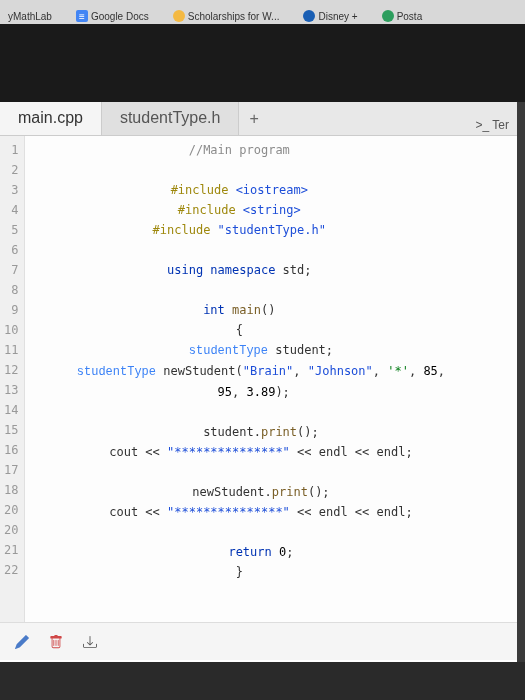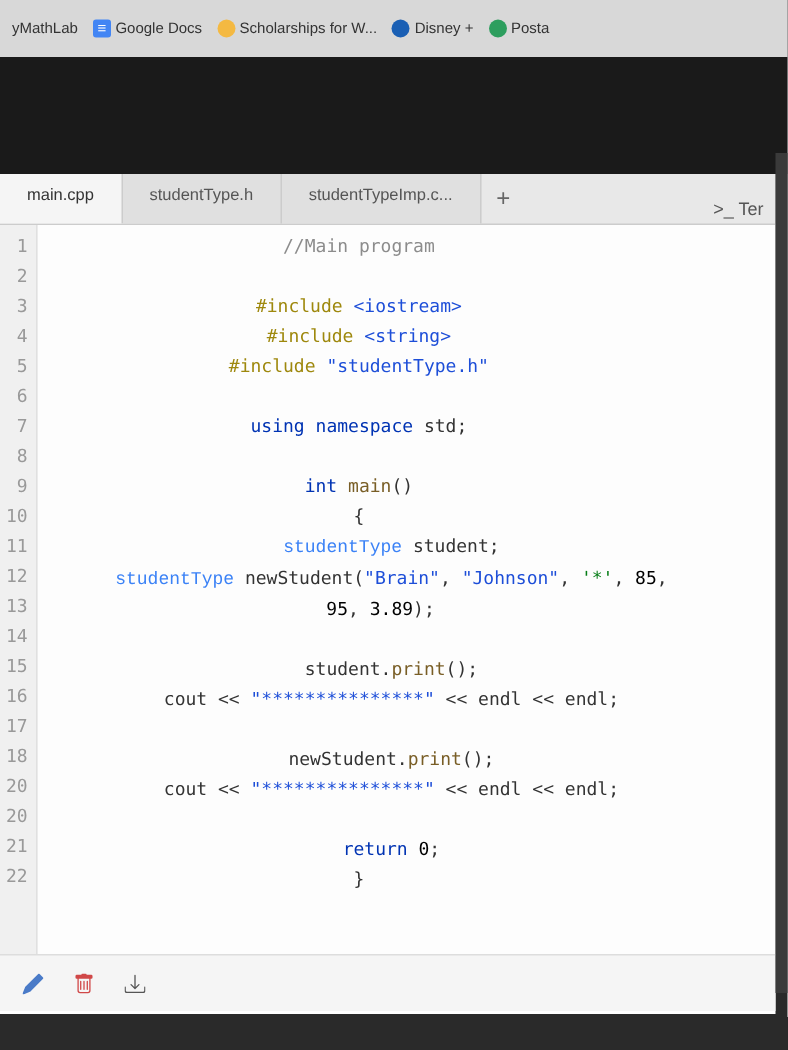--- a/index.html
+++ b/index.html
@@ -5,25 +5,25 @@
     * { margin: 0; padding: 0; box-sizing: border-box; }
     body {
       font-family: -apple-system, BlinkMacSystemFont, 'Segoe UI', sans-serif;
       background: #2a2a2a;
       width: 525px;
       height: 700px;
       overflow: hidden;
     }
     .bookmarks-bar {
       background: #d8d8d8;
-      height: 38px;
-      display: flex;
-      align-items: center;
+      height: 24px;
+      display: flex;
+      align-items: flex-end;
       padding: 0 4px;
-      gap: 2px;
+      gap: 16px;
       font-size: 10px;
       color: #333;
       overflow: hidden;
       white-space: nowrap;
     }
     .bookmark {
       display: flex;
       align-items: center;
       gap: 3px;
       padding: 2px 4px;
@@ -50,28 +50,28 @@
     }
     .tabs-row {
       display: flex;
       align-items: center;
       background: #e8e8e8;
       height: 34px;
       border-bottom: 1px solid #ccc;
     }
     .tab {
       padding: 8px 18px;
-      font-size: 11px;
+      font-size: 16px;
       color: #555;
       border-right: 1px solid #ccc;
       cursor: pointer;
       background: #e0e0e0;
       height: 100%;
       display: flex;
-      align-items: flex-start;
+      align-items: flex-end;
     }
     .tab.active {
       background: #f5f5f5;
       color: #333;
       font-weight: 500;
     }
     .tab-add {
       padding: 0 10px;
       font-size: 16px;
       color: #666;
@@ -172,23 +172,20 @@
 
 <div class="spacer-top"></div>
 
 <div class="ide-container">
   <div class="tabs-row">
     <div class="tab active">
         <span>main.cpp</span>
       </div>
     <div class="tab">
         <span>studentType.h</span>
-      </div>
-    <div class="tab">
-        <span>studentTypeImp.c...</span>
       </div>
     <div class="tab-add">+</div>
     <div class="terminal-btn">&gt;_ Ter</div>
   </div>
 
   <div class="code-area">
     <div class="gutter">
       <div>1</div>
       <div>2</div>
       <div>3</div>

